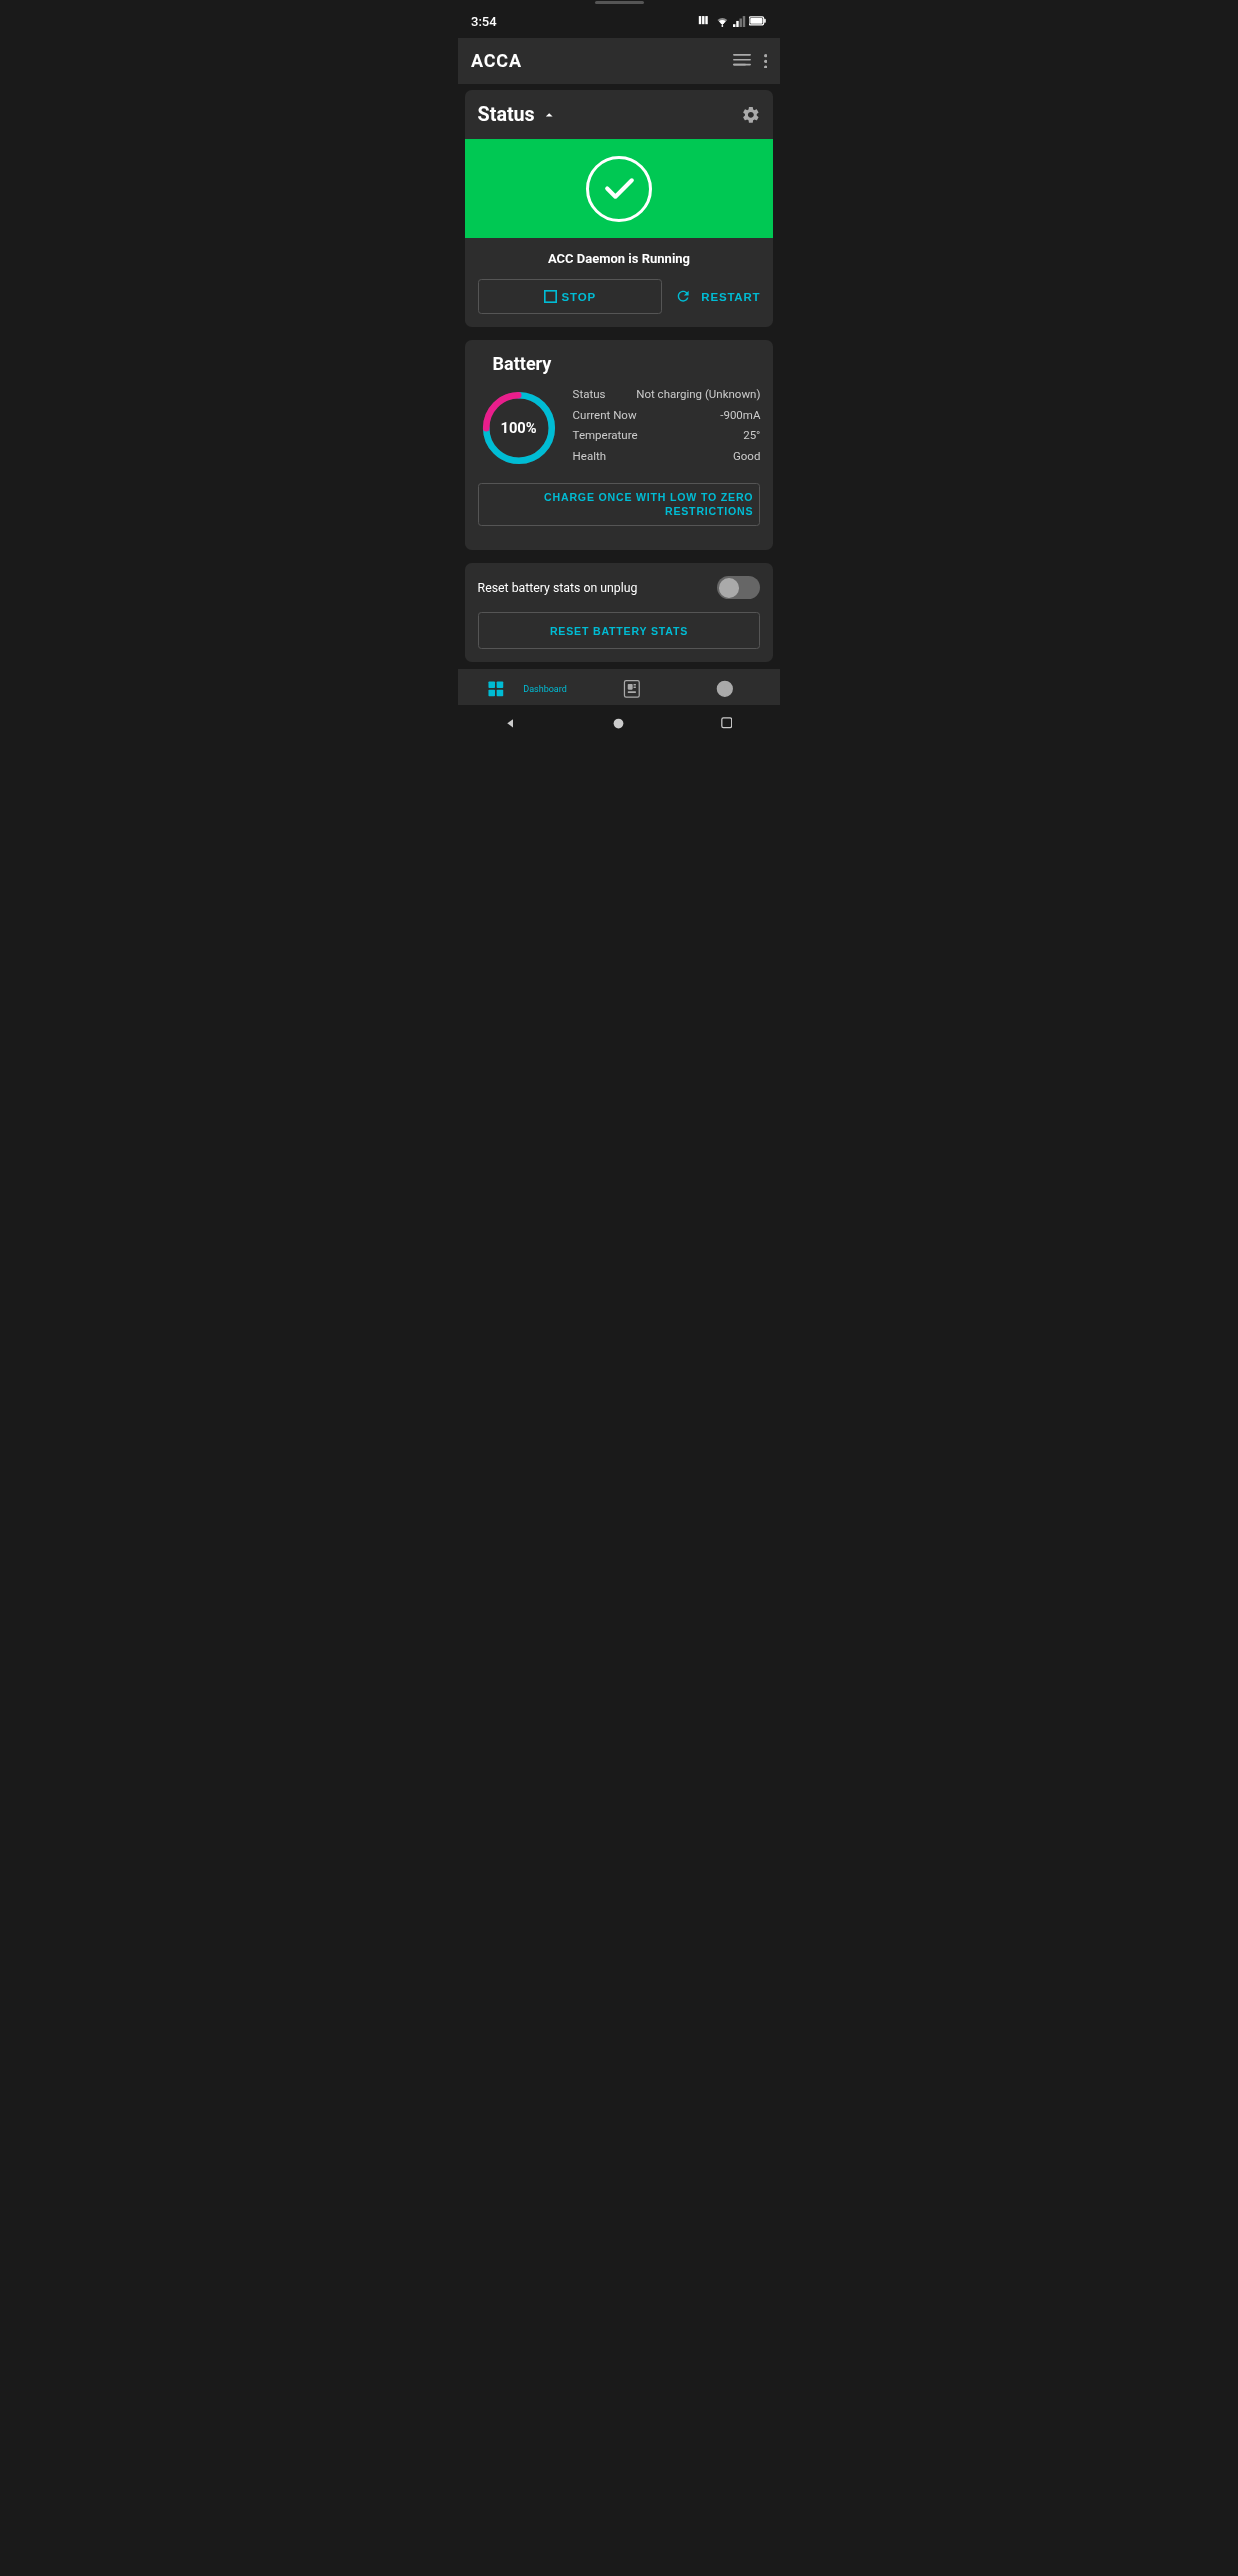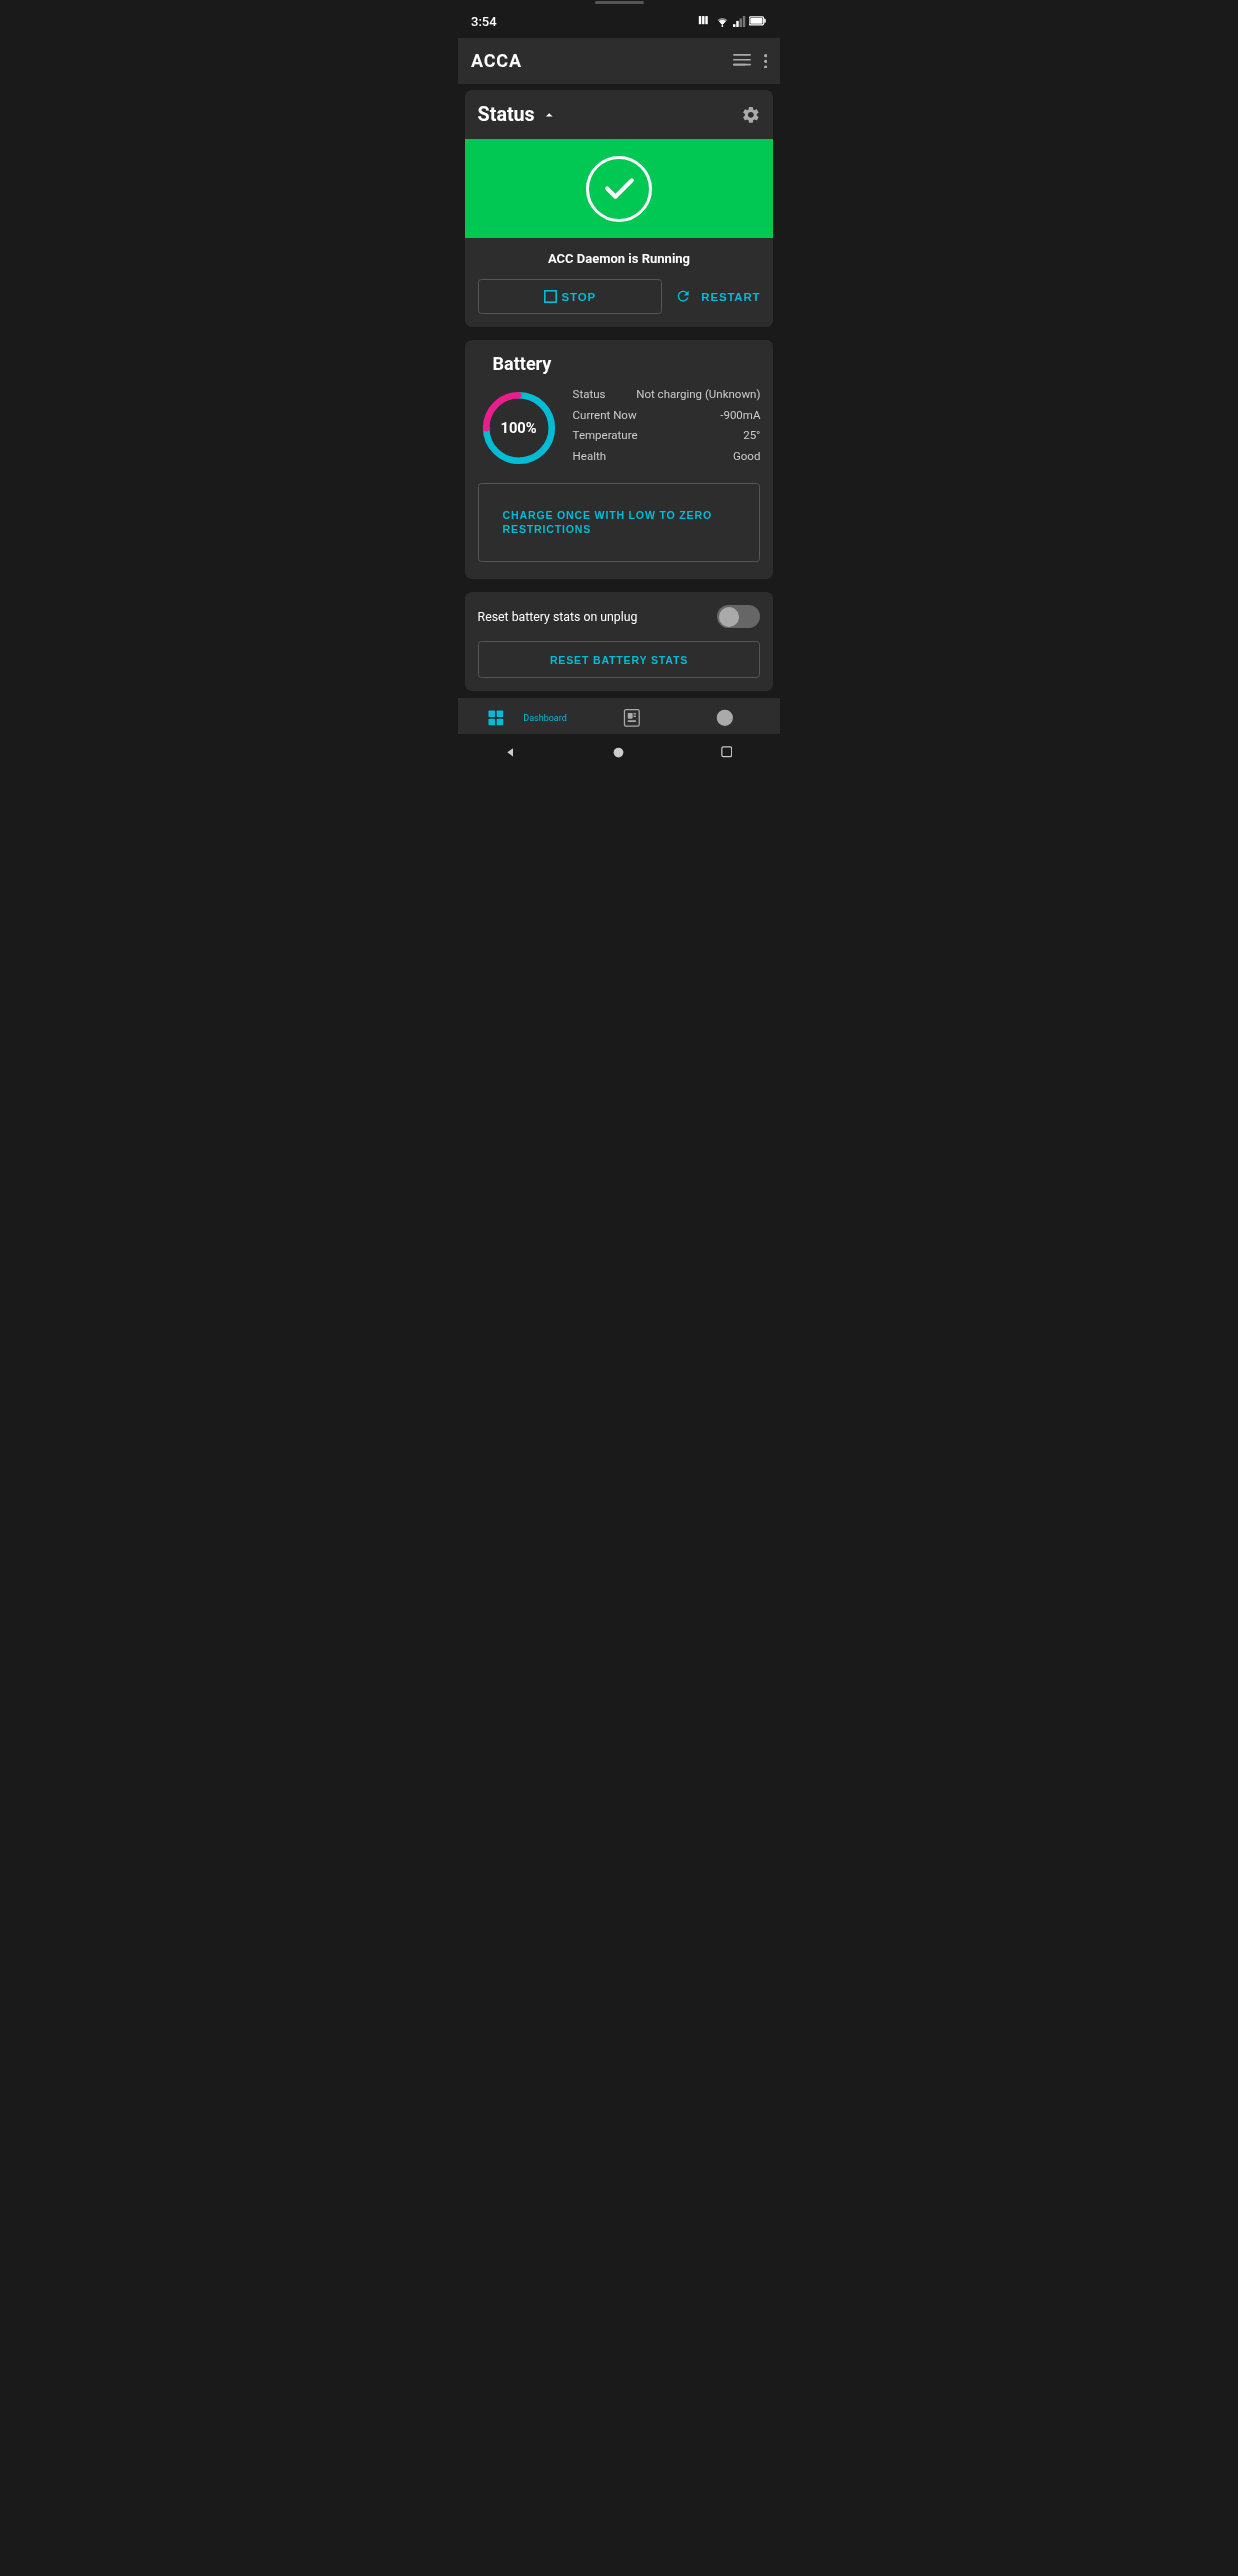--- a/index.html
+++ b/index.html
@@ -241,31 +241,31 @@
       color: #ccc;
       font-size: 11.5px;
     }
 
     .stat-value {
       color: #ccc;
       font-size: 11.5px;
     }
 
     .charge-once-btn {
-      margin: 0 13px 17px;
+      margin: 0 13px 24px;
       border: 1.6px solid #555;
       background: transparent;
       color: #00bcd4;
-      padding: 24px;
+      padding: 6px;
       border-radius: 3.3px;
       font-size: 10.6px;
       font-weight: bold;
       letter-spacing: 0.8px;
       cursor: pointer;
-      text-align: left;
+      text-align: right;
       width: calc(100% - 26px);
       line-height: 1.4;
     }
 
     
     .reset-card {
       background: #2d2d2d;
       margin: 6.6px;
       border-radius: 6.6px;
       padding: 13px;

